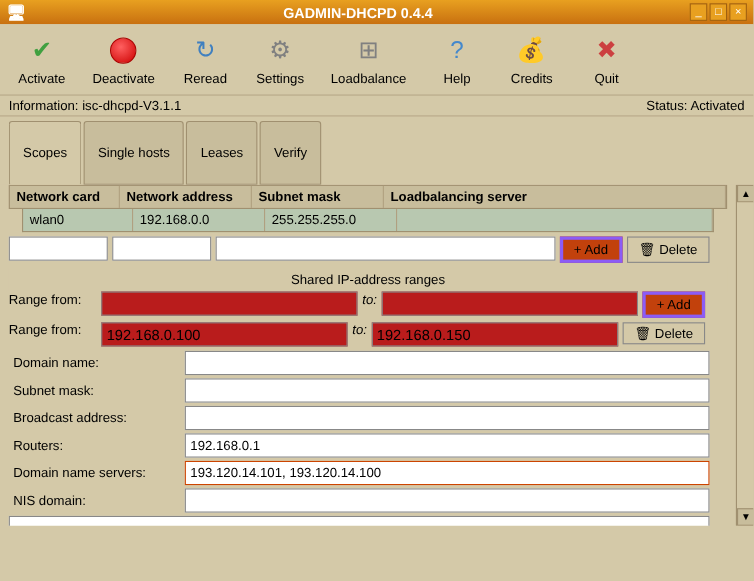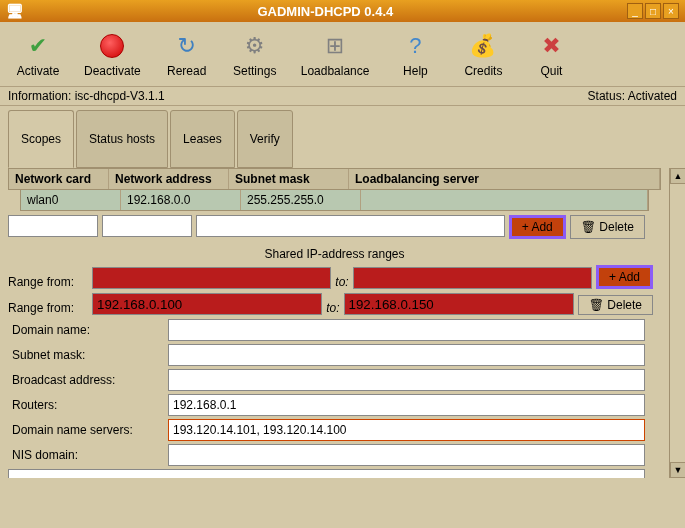--- a/index.html
+++ b/index.html
@@ -162,24 +162,24 @@
       font-size: 12px;
     }
     .section-title {
       text-align: center;
       padding: 4px;
       font-size: 12px;
       background: #d4c9a8;
     }
     .range-row {
       display: flex;
-      align-items: flex-end;
+      align-items: flex-start;
       gap: 4px;
       margin-bottom: 4px;
-      margin-right: 8px;
+      margin-right: 20px;
     }
     .range-label { min-width: 80px; font-size: 12px; }
     .range-input {
       flex: 1;
       height: 22px;
       border: 1px solid #888;
       background: #b91c1c;
       padding: 2px 4px;
     }
     .range-to { font-size: 12px; font-style: italic; }
@@ -316,21 +316,21 @@
   </button>
 </div>
 
 <div class="status-bar">
   <span>Information: isc-dhcpd-V3.1.1</span>
   <span>Status: Activated</span>
 </div>
 
 <div class="tabs-row">
   <div class="tab active">Scopes</div>
-  <div class="tab">Status hosts</div>
+  <div class="tab">Single hosts</div>
   <div class="tab">Leases</div>
   <div class="tab">Verify</div>
 </div>
 
 <div class="main-content">
   <div class="scroll-section">
     <div class="inner-scroll">
 
       <div class="table-header">
         <div>Network card</div>

